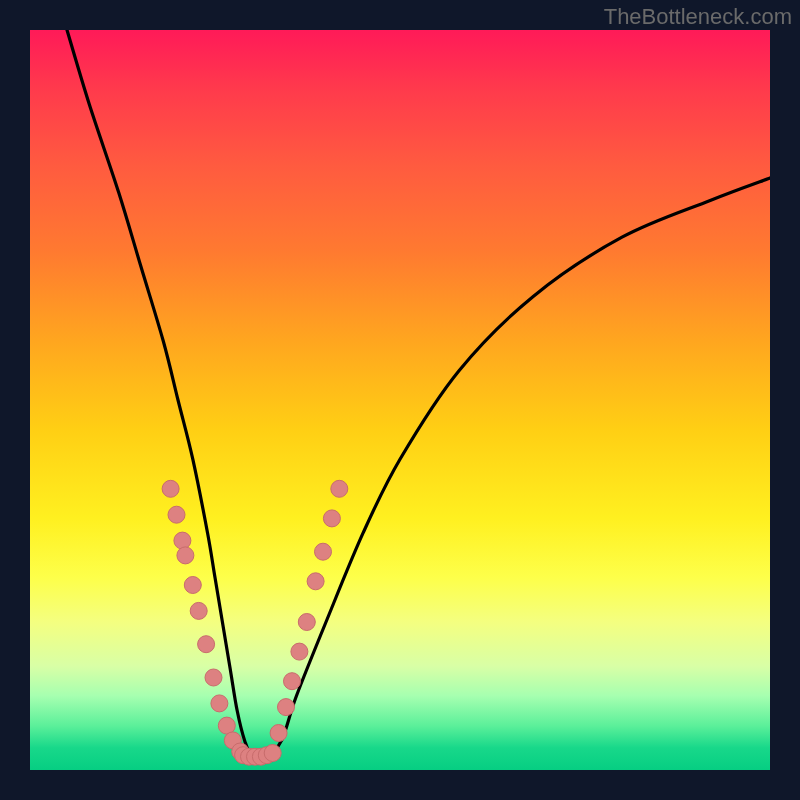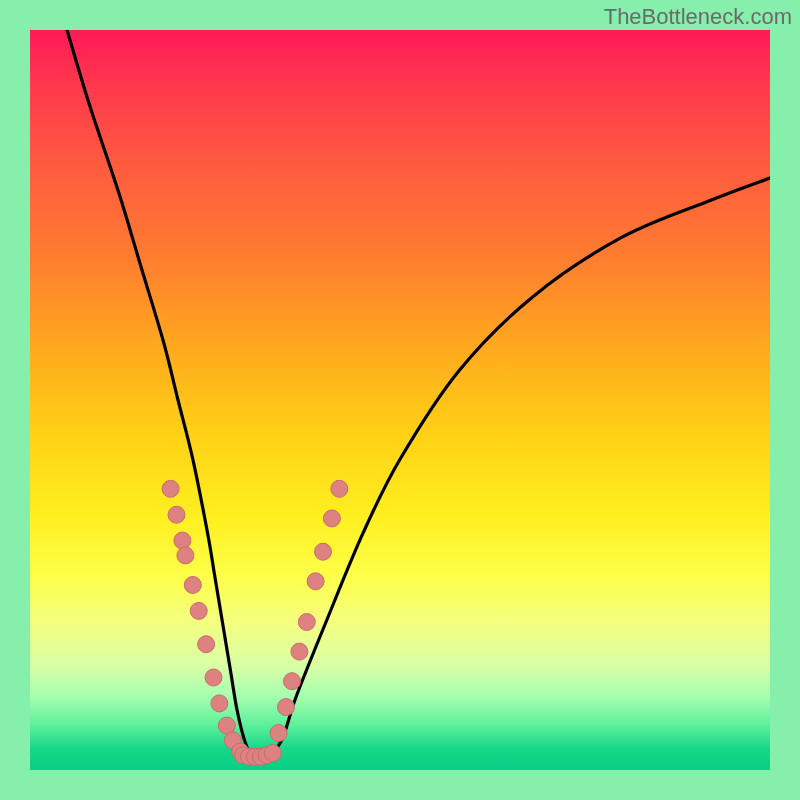--- a/index.html
+++ b/index.html
@@ -10,21 +10,21 @@
     overflow: hidden;
     background: #000;
     font-family: Arial, Helvetica, sans-serif;
   }
   .frame {
     position: absolute;
     left: 0;
     top: 0;
     width: 800px;
     height: 800px;
-    background: #86efac;
+    background: #0f172a;
   }
   .plot {
     position: absolute;
     left: 30px;
     top: 30px;
     width: 740px;
     height: 740px;
     
     background: linear-gradient(
       to bottom,

